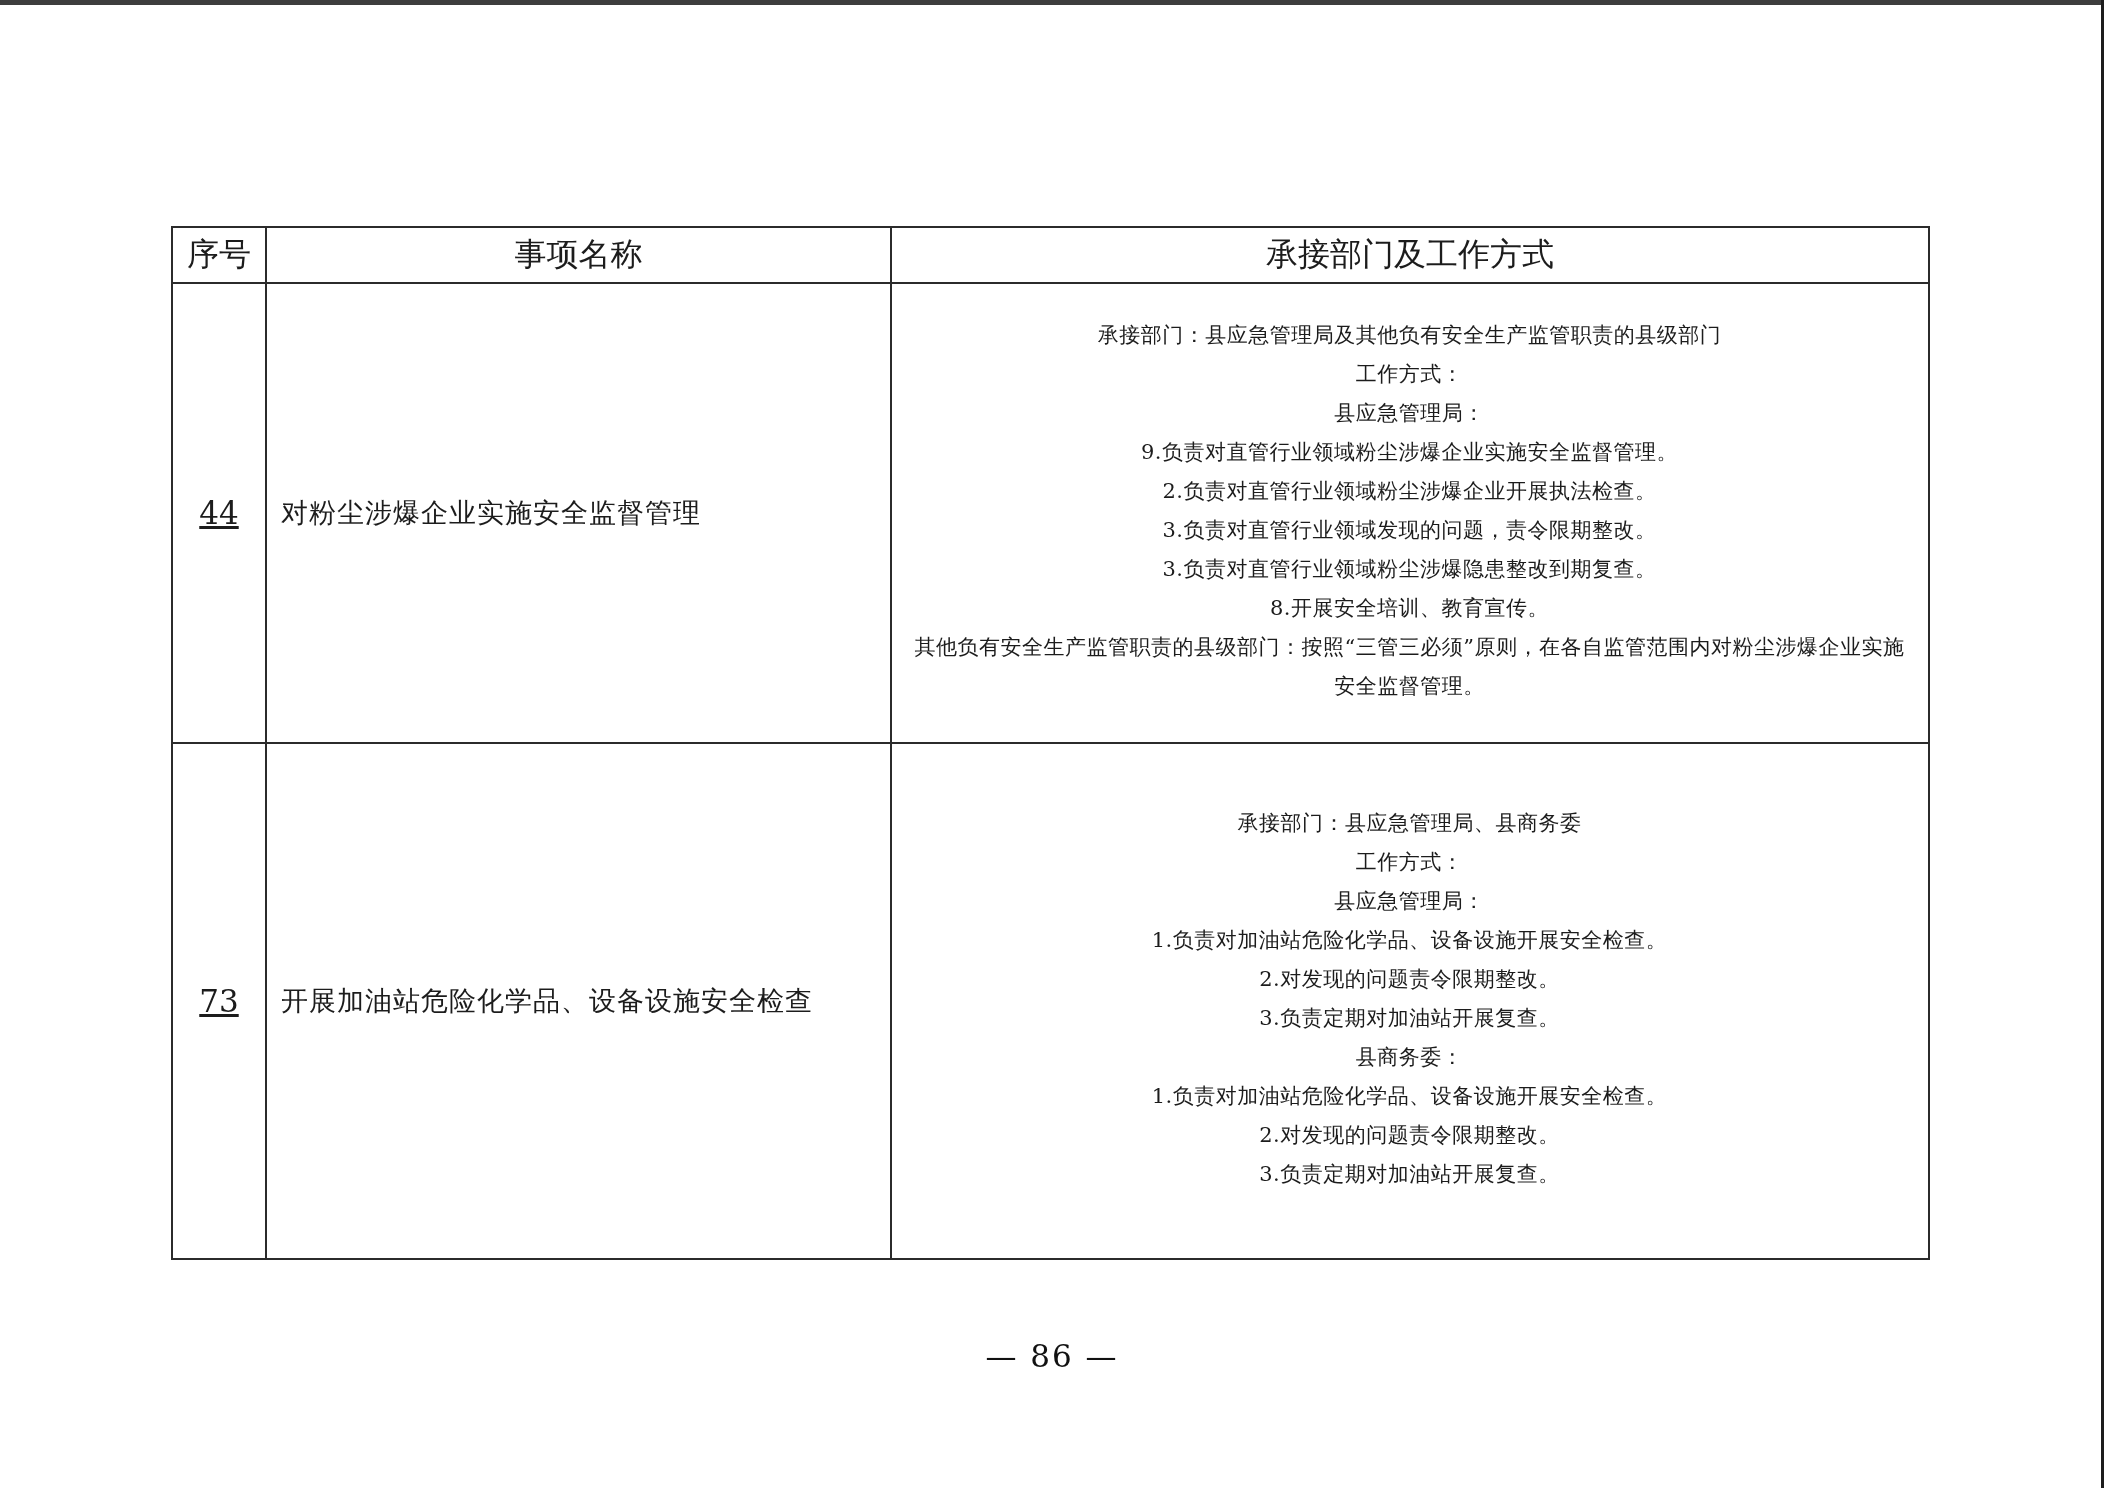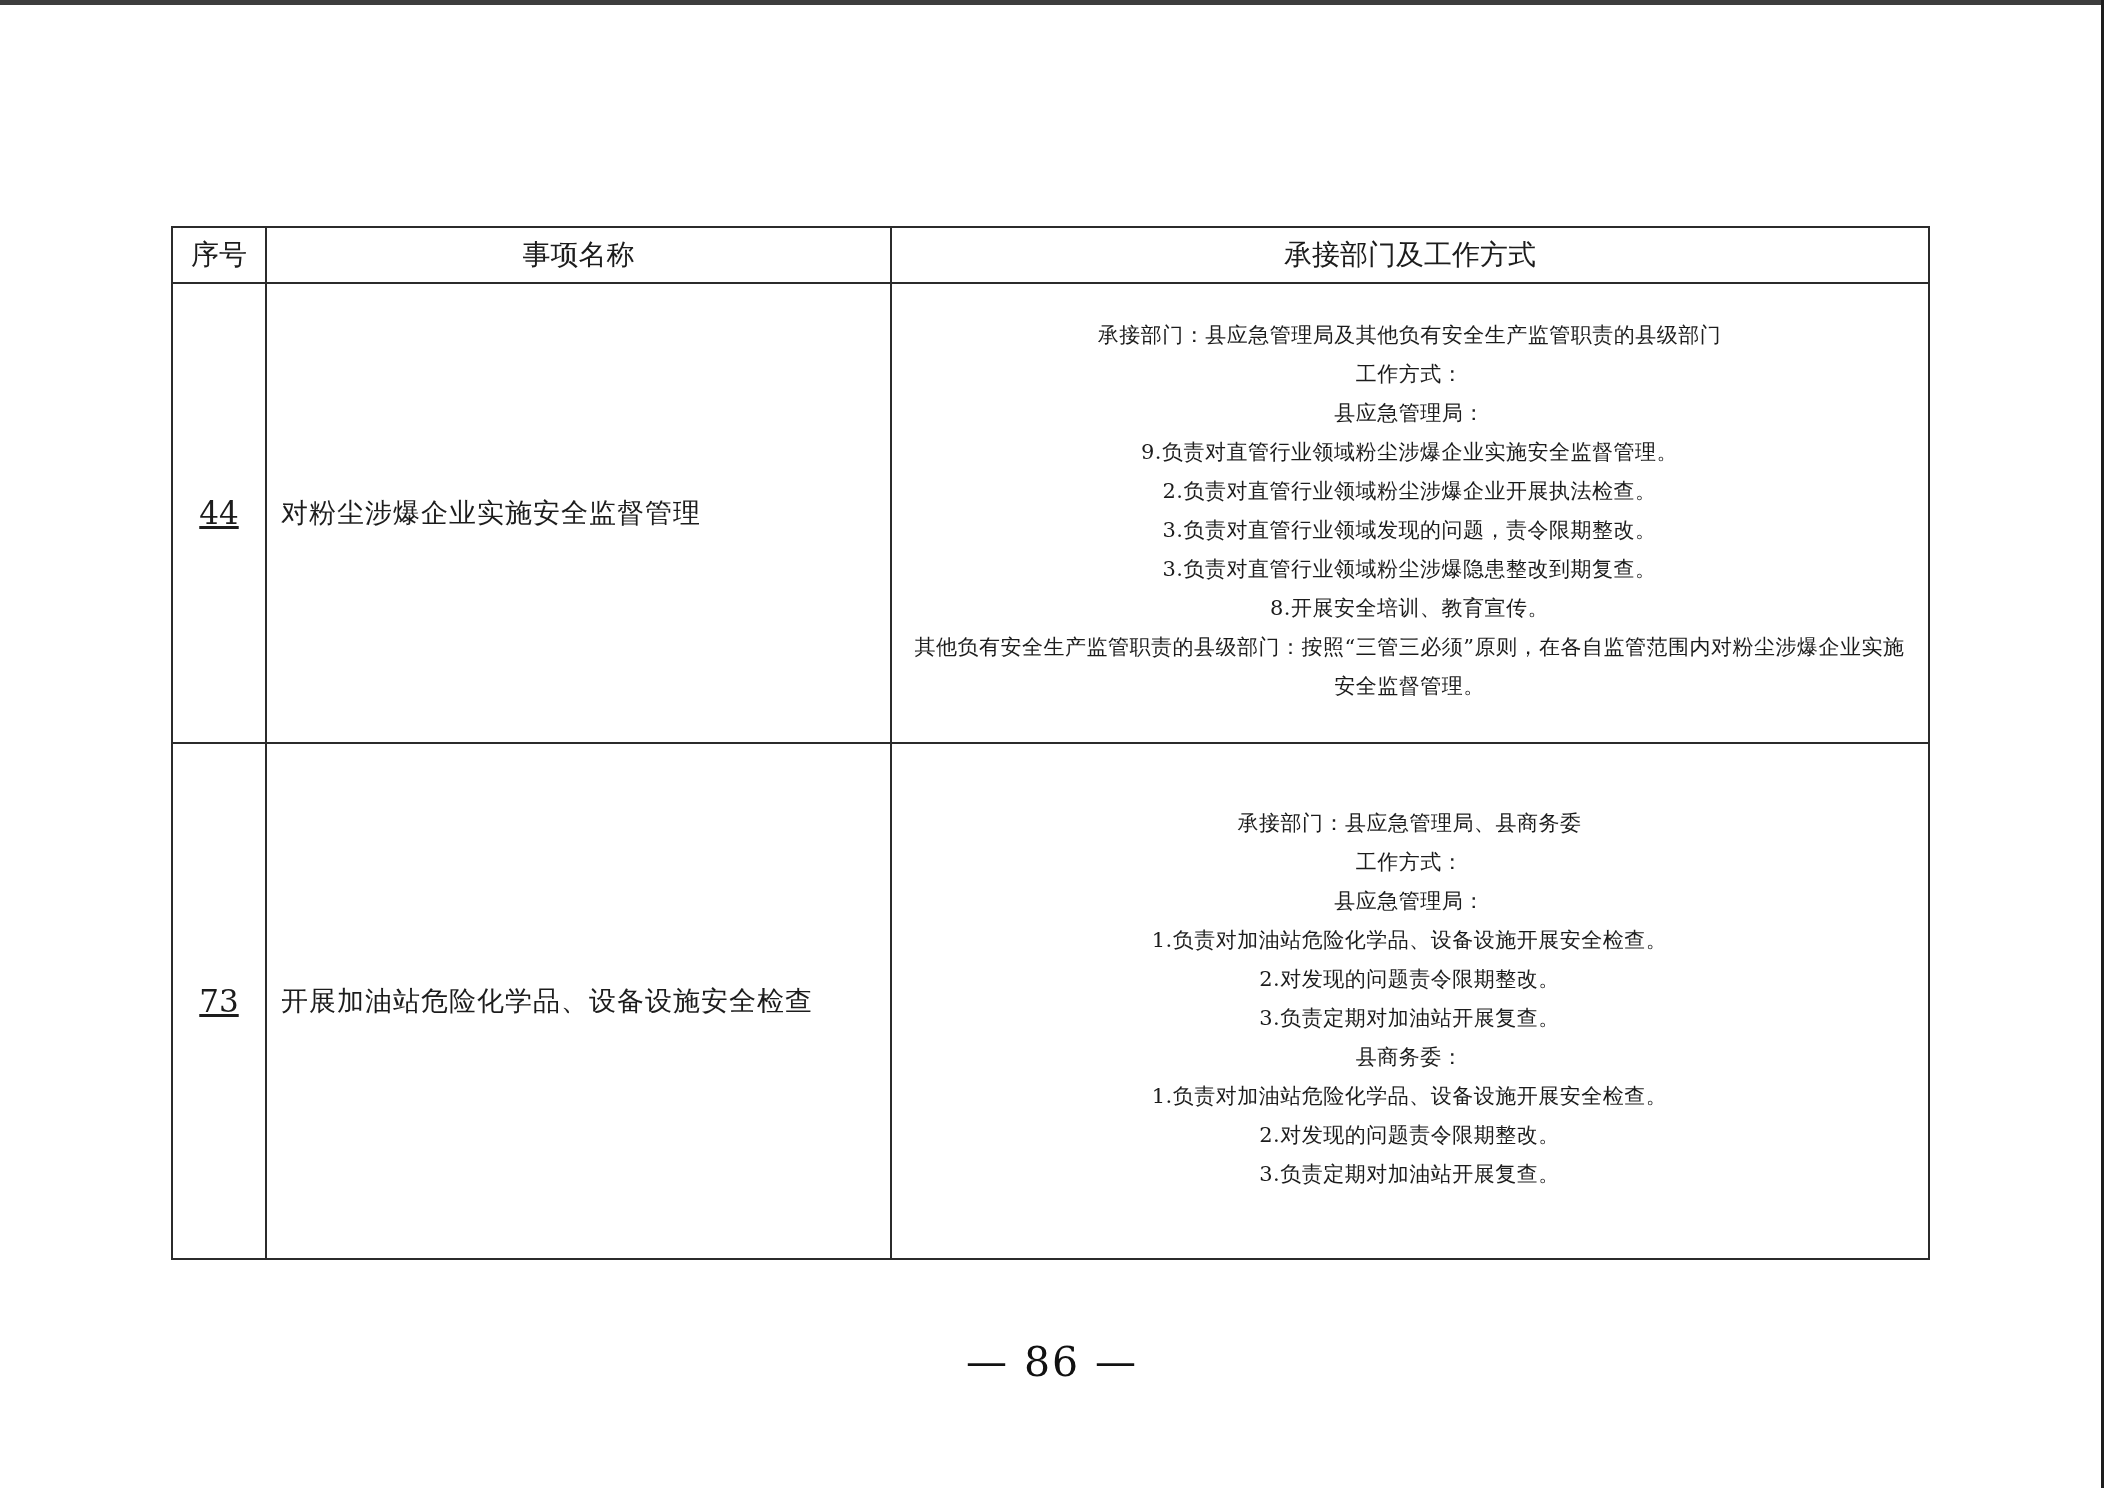--- a/index.html
+++ b/index.html
@@ -44,21 +44,21 @@
     vertical-align: middle;
     font-weight: normal;
   }
   col.c-num  { width: 94px;  }
   col.c-name { width: 625px; }
   col.c-det  { width: 1038px;}
   tr.header-row { height: 56px; }
   tr.row-44 { height: 460px; }
   tr.row-45 { height: 516px; }
   th.hcell {
-    font-size: 28px;
+    font-size: 32px;
     text-align: center;
     padding: 4px 12px;
   }
   td.num-cell {
     font-size: 31px;
     text-align: center;
     font-family: "DejaVu Serif", "Liberation Serif", serif;
     text-decoration: underline;
   }
   td.name-cell {
@@ -76,21 +76,21 @@
   .detail-line {
     line-height: 39px;
     letter-spacing: 0.5px;
   }
   .page-footer {
     position: absolute;
     top: 1338px;
     left: 0;
     width: 100%;
     text-align: center;
-    font-size: 41px;
+    font-size: 31px;
     color: #111111;
     letter-spacing: 2px;
   }
 </style>
 </head>
 <body>
 
 <div class="screen">
   <div class="top-bar"></div>
   <div class="right-edge"></div>

